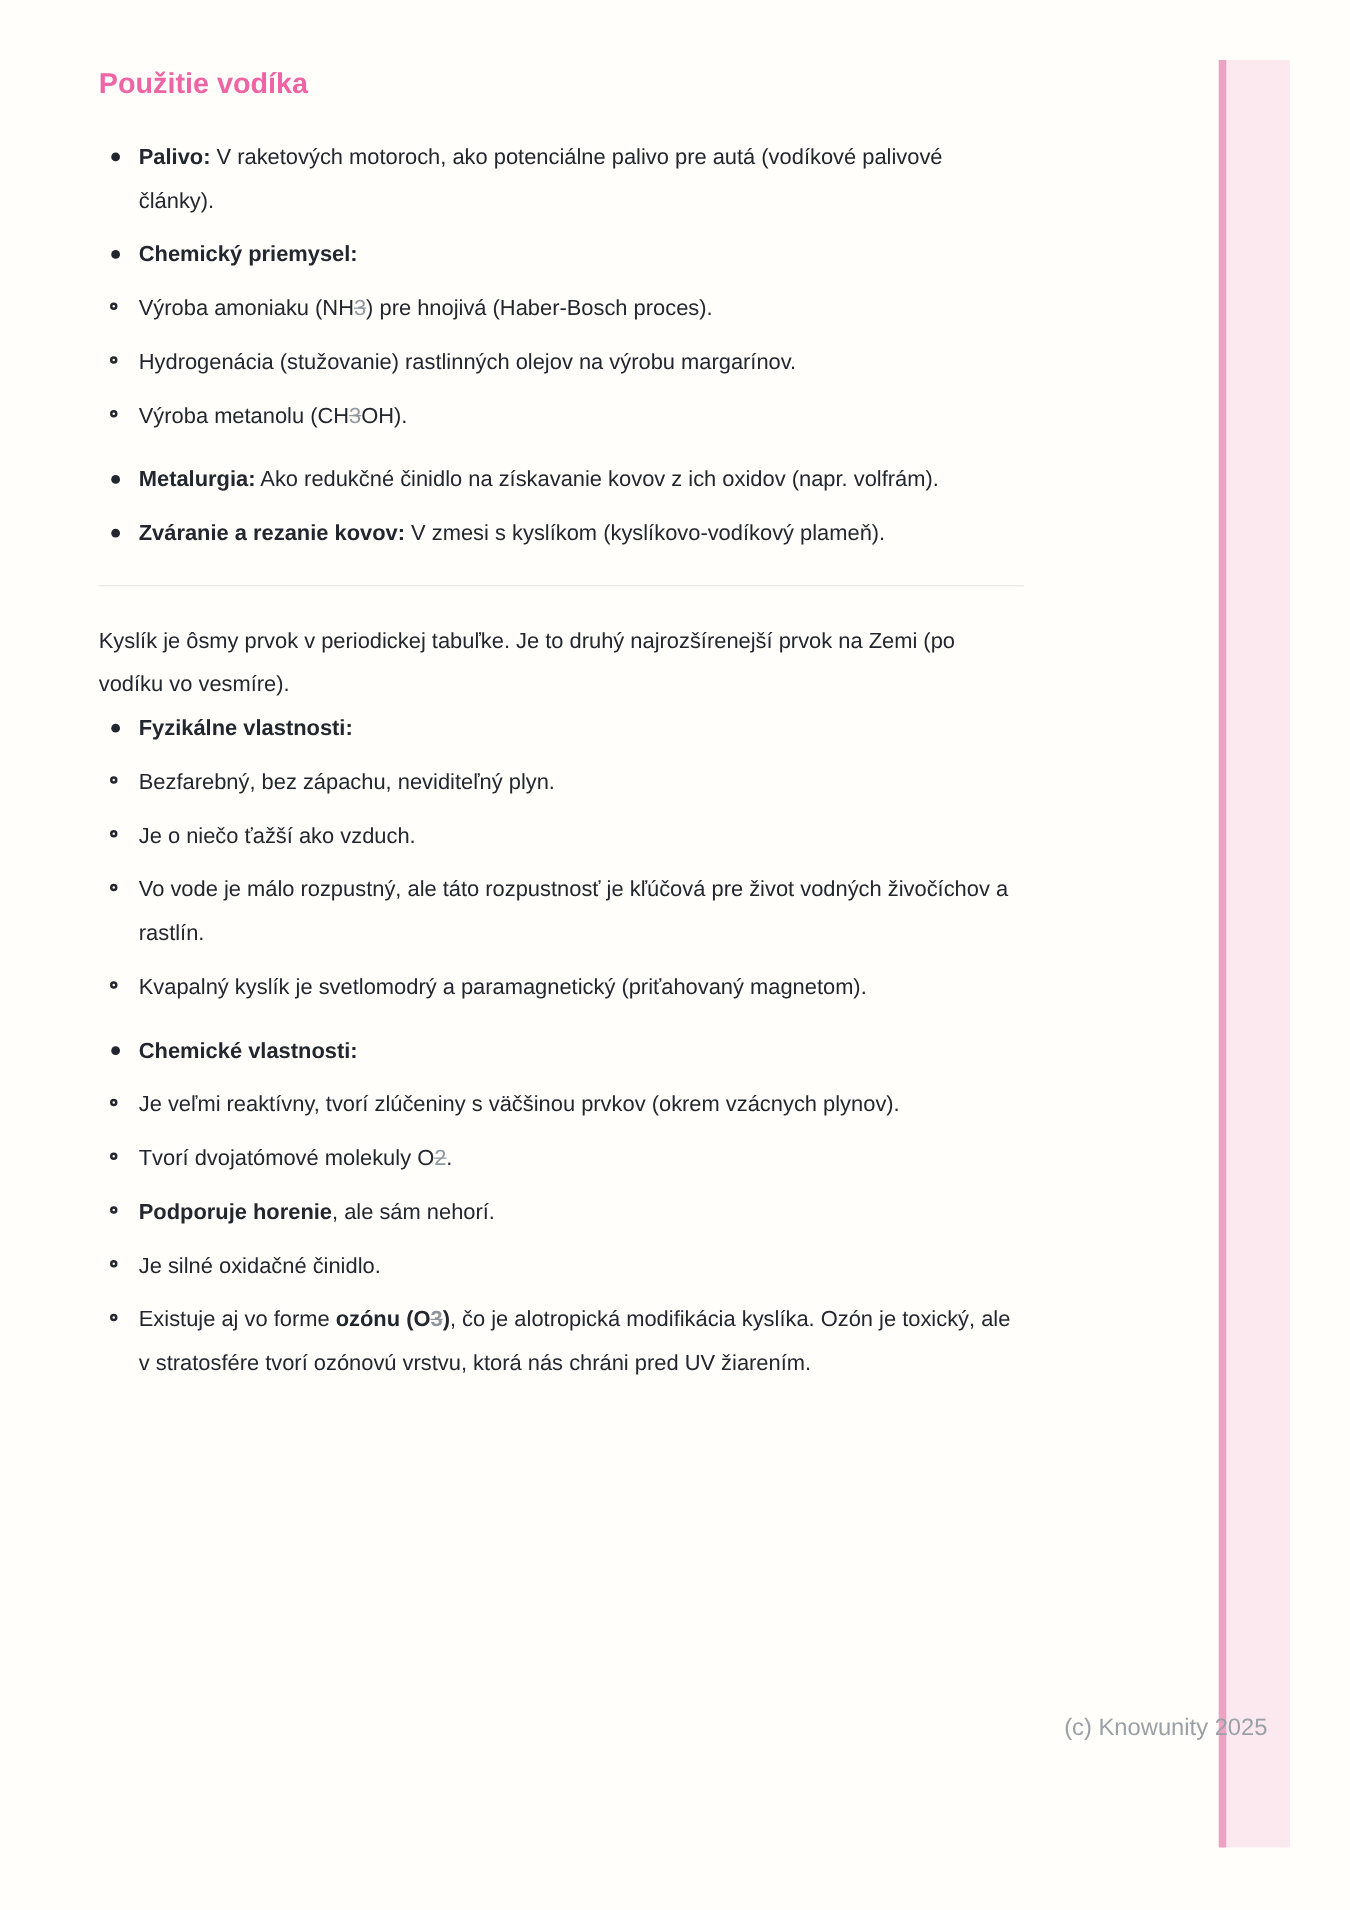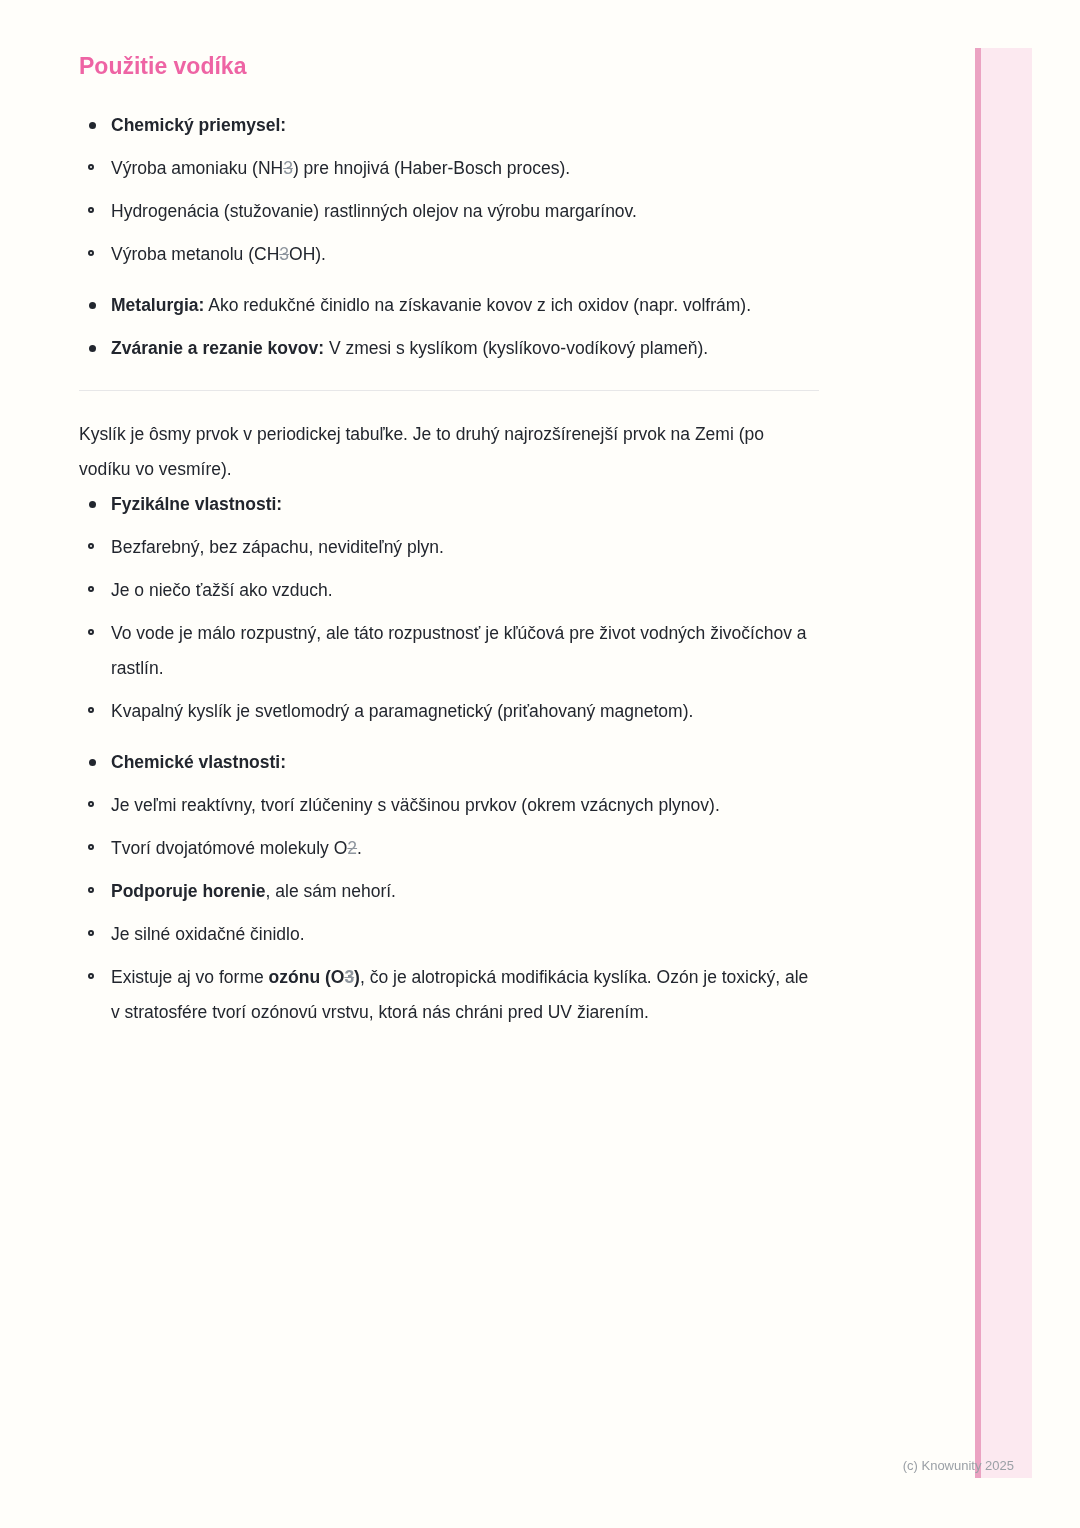--- a/index.html
+++ b/index.html
@@ -75,35 +75,36 @@
   li.lvl2 + li.lvl1{margin-top:16px;}
   .b{font-weight:700;}
   .strike{color:var(--muted);text-decoration:line-through;}
   .math{font-family:"DejaVu Serif","Liberation Serif",serif;font-size:18px;}
   hr.divider{
     border:none;border-top:1px solid var(--divider);
     margin:24px 0 0;
   }
   .copyright{
     position:absolute;
-    top:1458px;right:66px;
-    font-size:13px;
+    top:1372px;right:66px;
+    font-size:19px;
     color:var(--copyright);
   }
 </style>
 </head>
 <body>
 
 <div class="side-stripe"></div>
 
 <main class="content">
 
   <section>
     <h2 class="section-heading">Použitie vodíka</h2>
     <ul class="doc-list">
+        <li class="lvl1"><span class="marker"></span><span><span class="b">Palivo:</span><span> V raketových motoroch, ako potenciálne palivo pre autá (vodíkové palivové články).</span></span></li>
         <li class="lvl1"><span class="marker"></span><span><span class="b">Chemický priemysel:</span></span></li>
         <li class="lvl2"><span class="marker"></span><span><span>Výroba amoniaku (NH</span><span class="strike">3</span><span>) pre hnojivá (Haber-Bosch proces).</span></span></li>
         <li class="lvl2"><span class="marker"></span><span><span>Hydrogenácia (stužovanie) rastlinných olejov na výrobu margarínov.</span></span></li>
         <li class="lvl2"><span class="marker"></span><span><span>Výroba metanolu (CH</span><span class="strike">3</span><span>OH).</span></span></li>
         <li class="lvl1"><span class="marker"></span><span><span class="b">Metalurgia:</span><span> Ako redukčné činidlo na získavanie kovov z ich oxidov (napr. volfrám).</span></span></li>
         <li class="lvl1"><span class="marker"></span><span><span class="b">Zváranie a rezanie kovov:</span><span> V zmesi s kyslíkom (kyslíkovo-vodíkový plameň).</span></span></li>
       </ul>
   </section>
 
   <hr class="divider">

